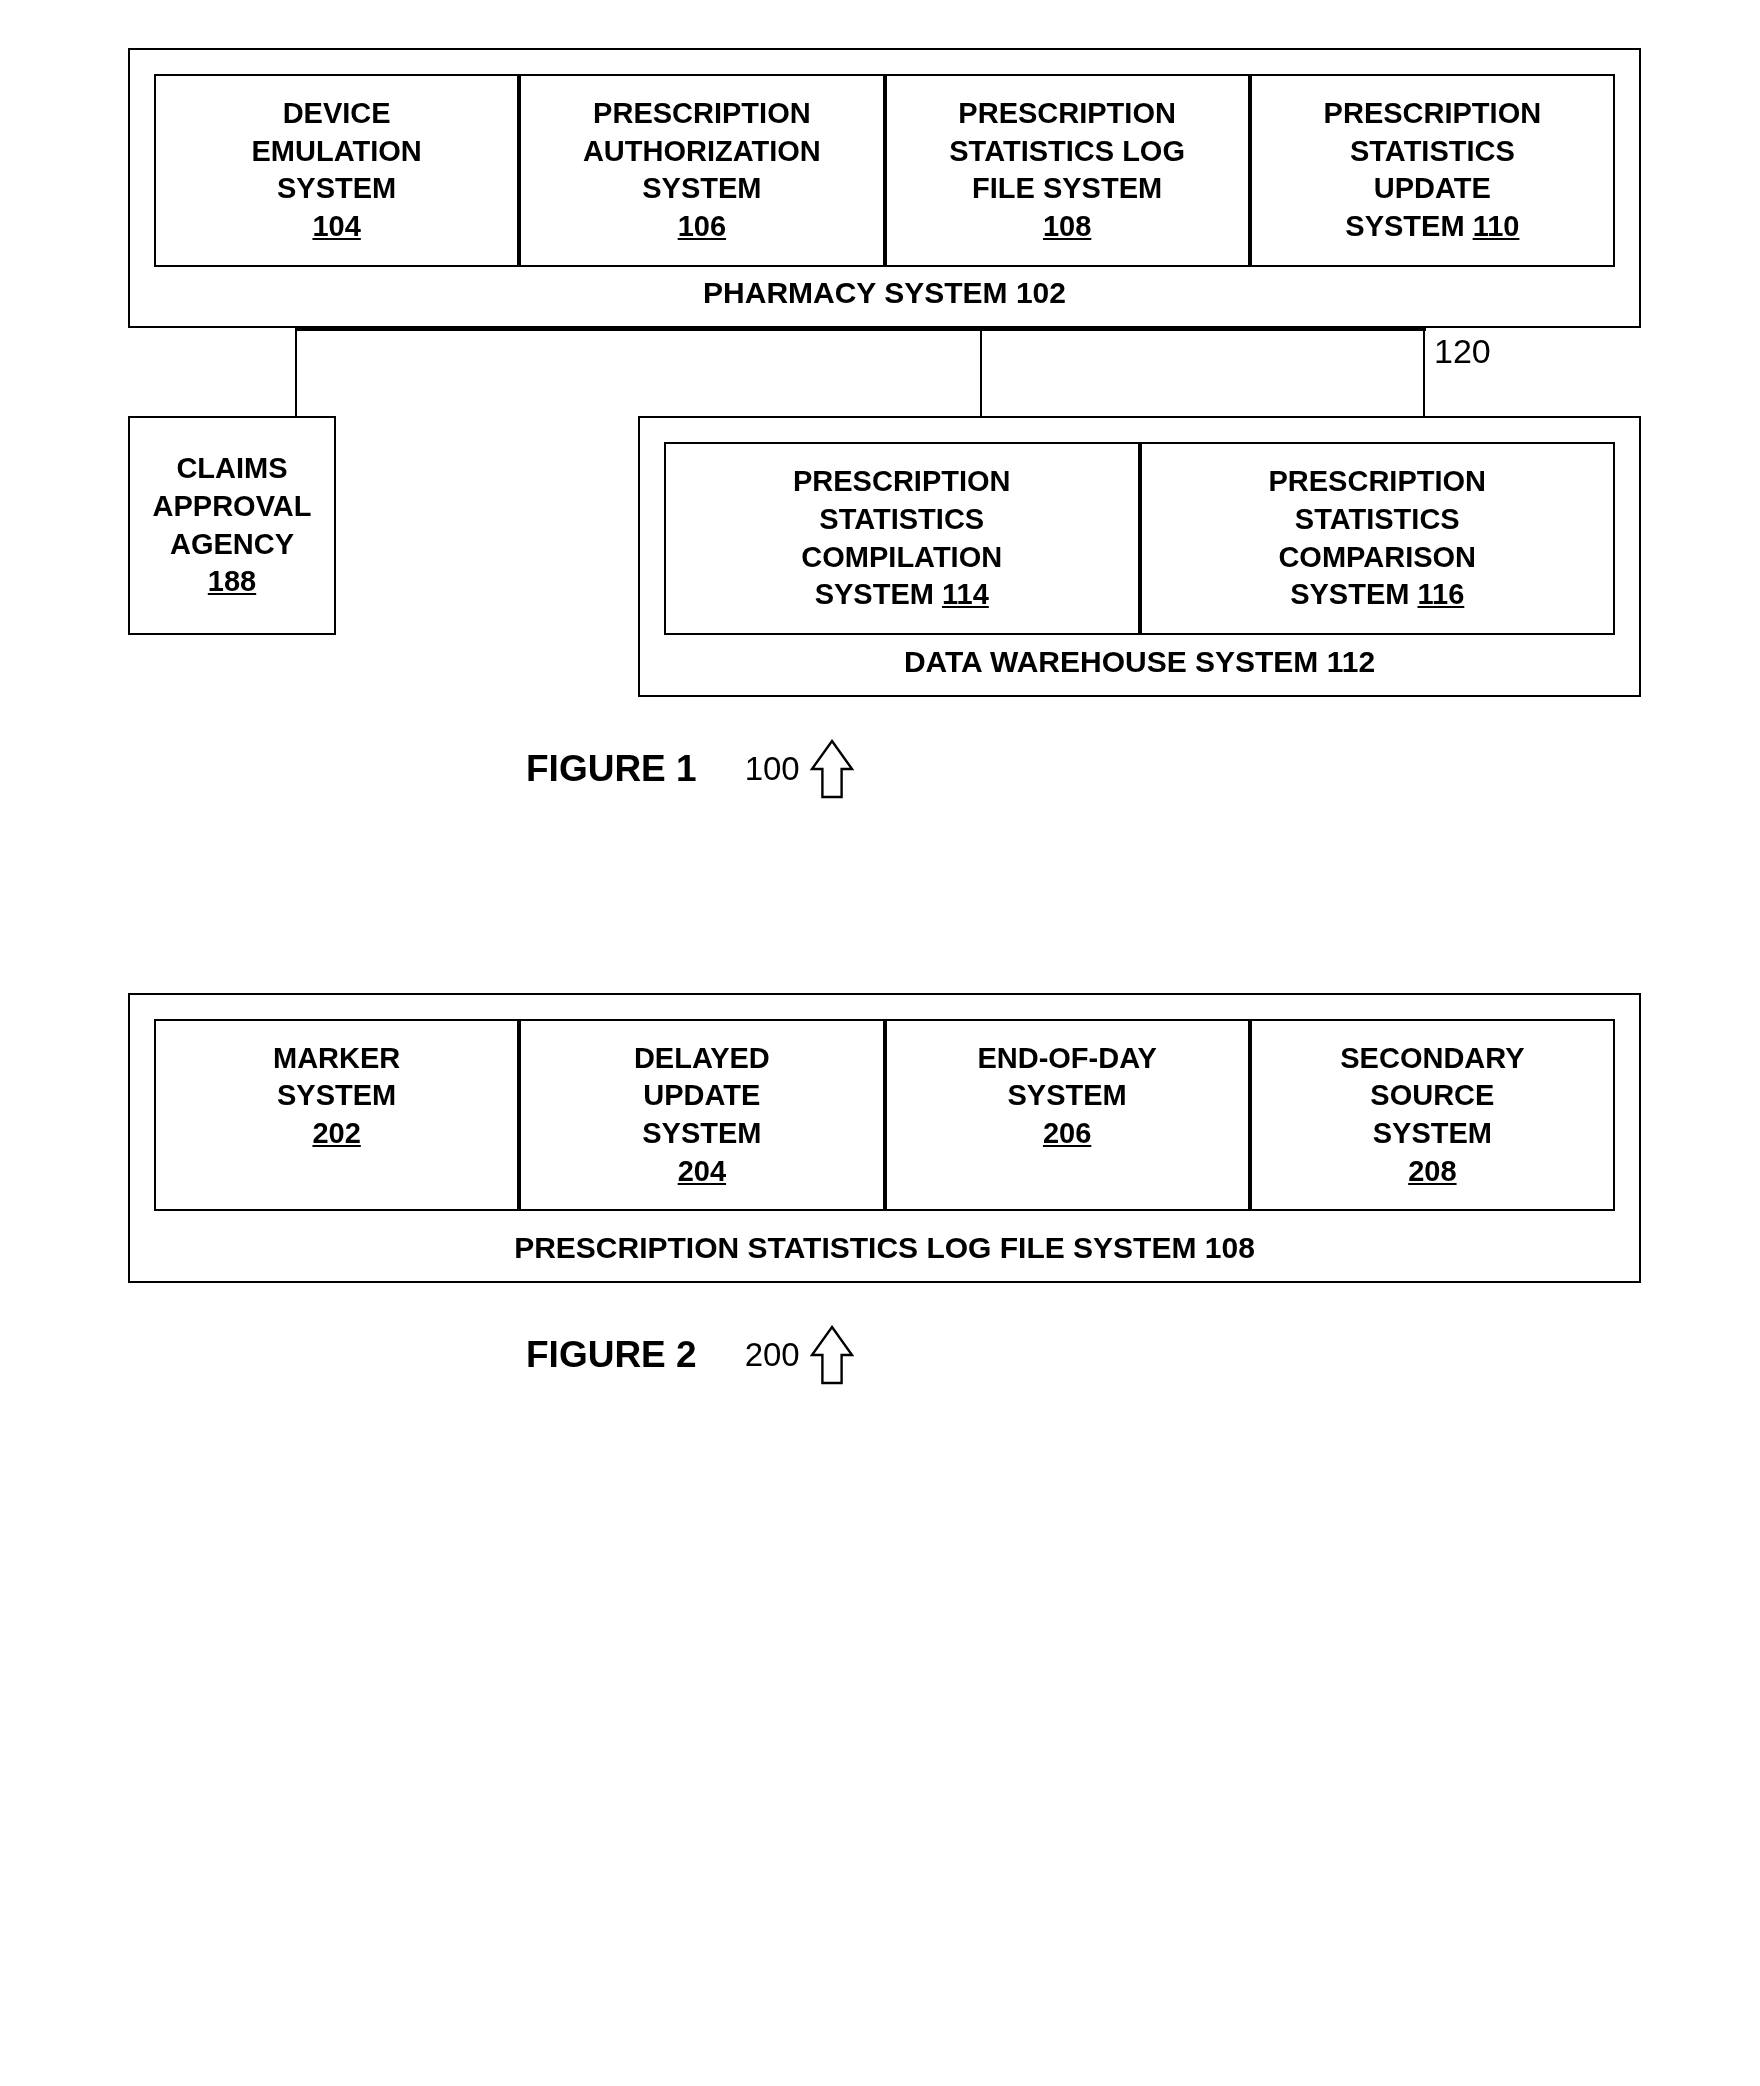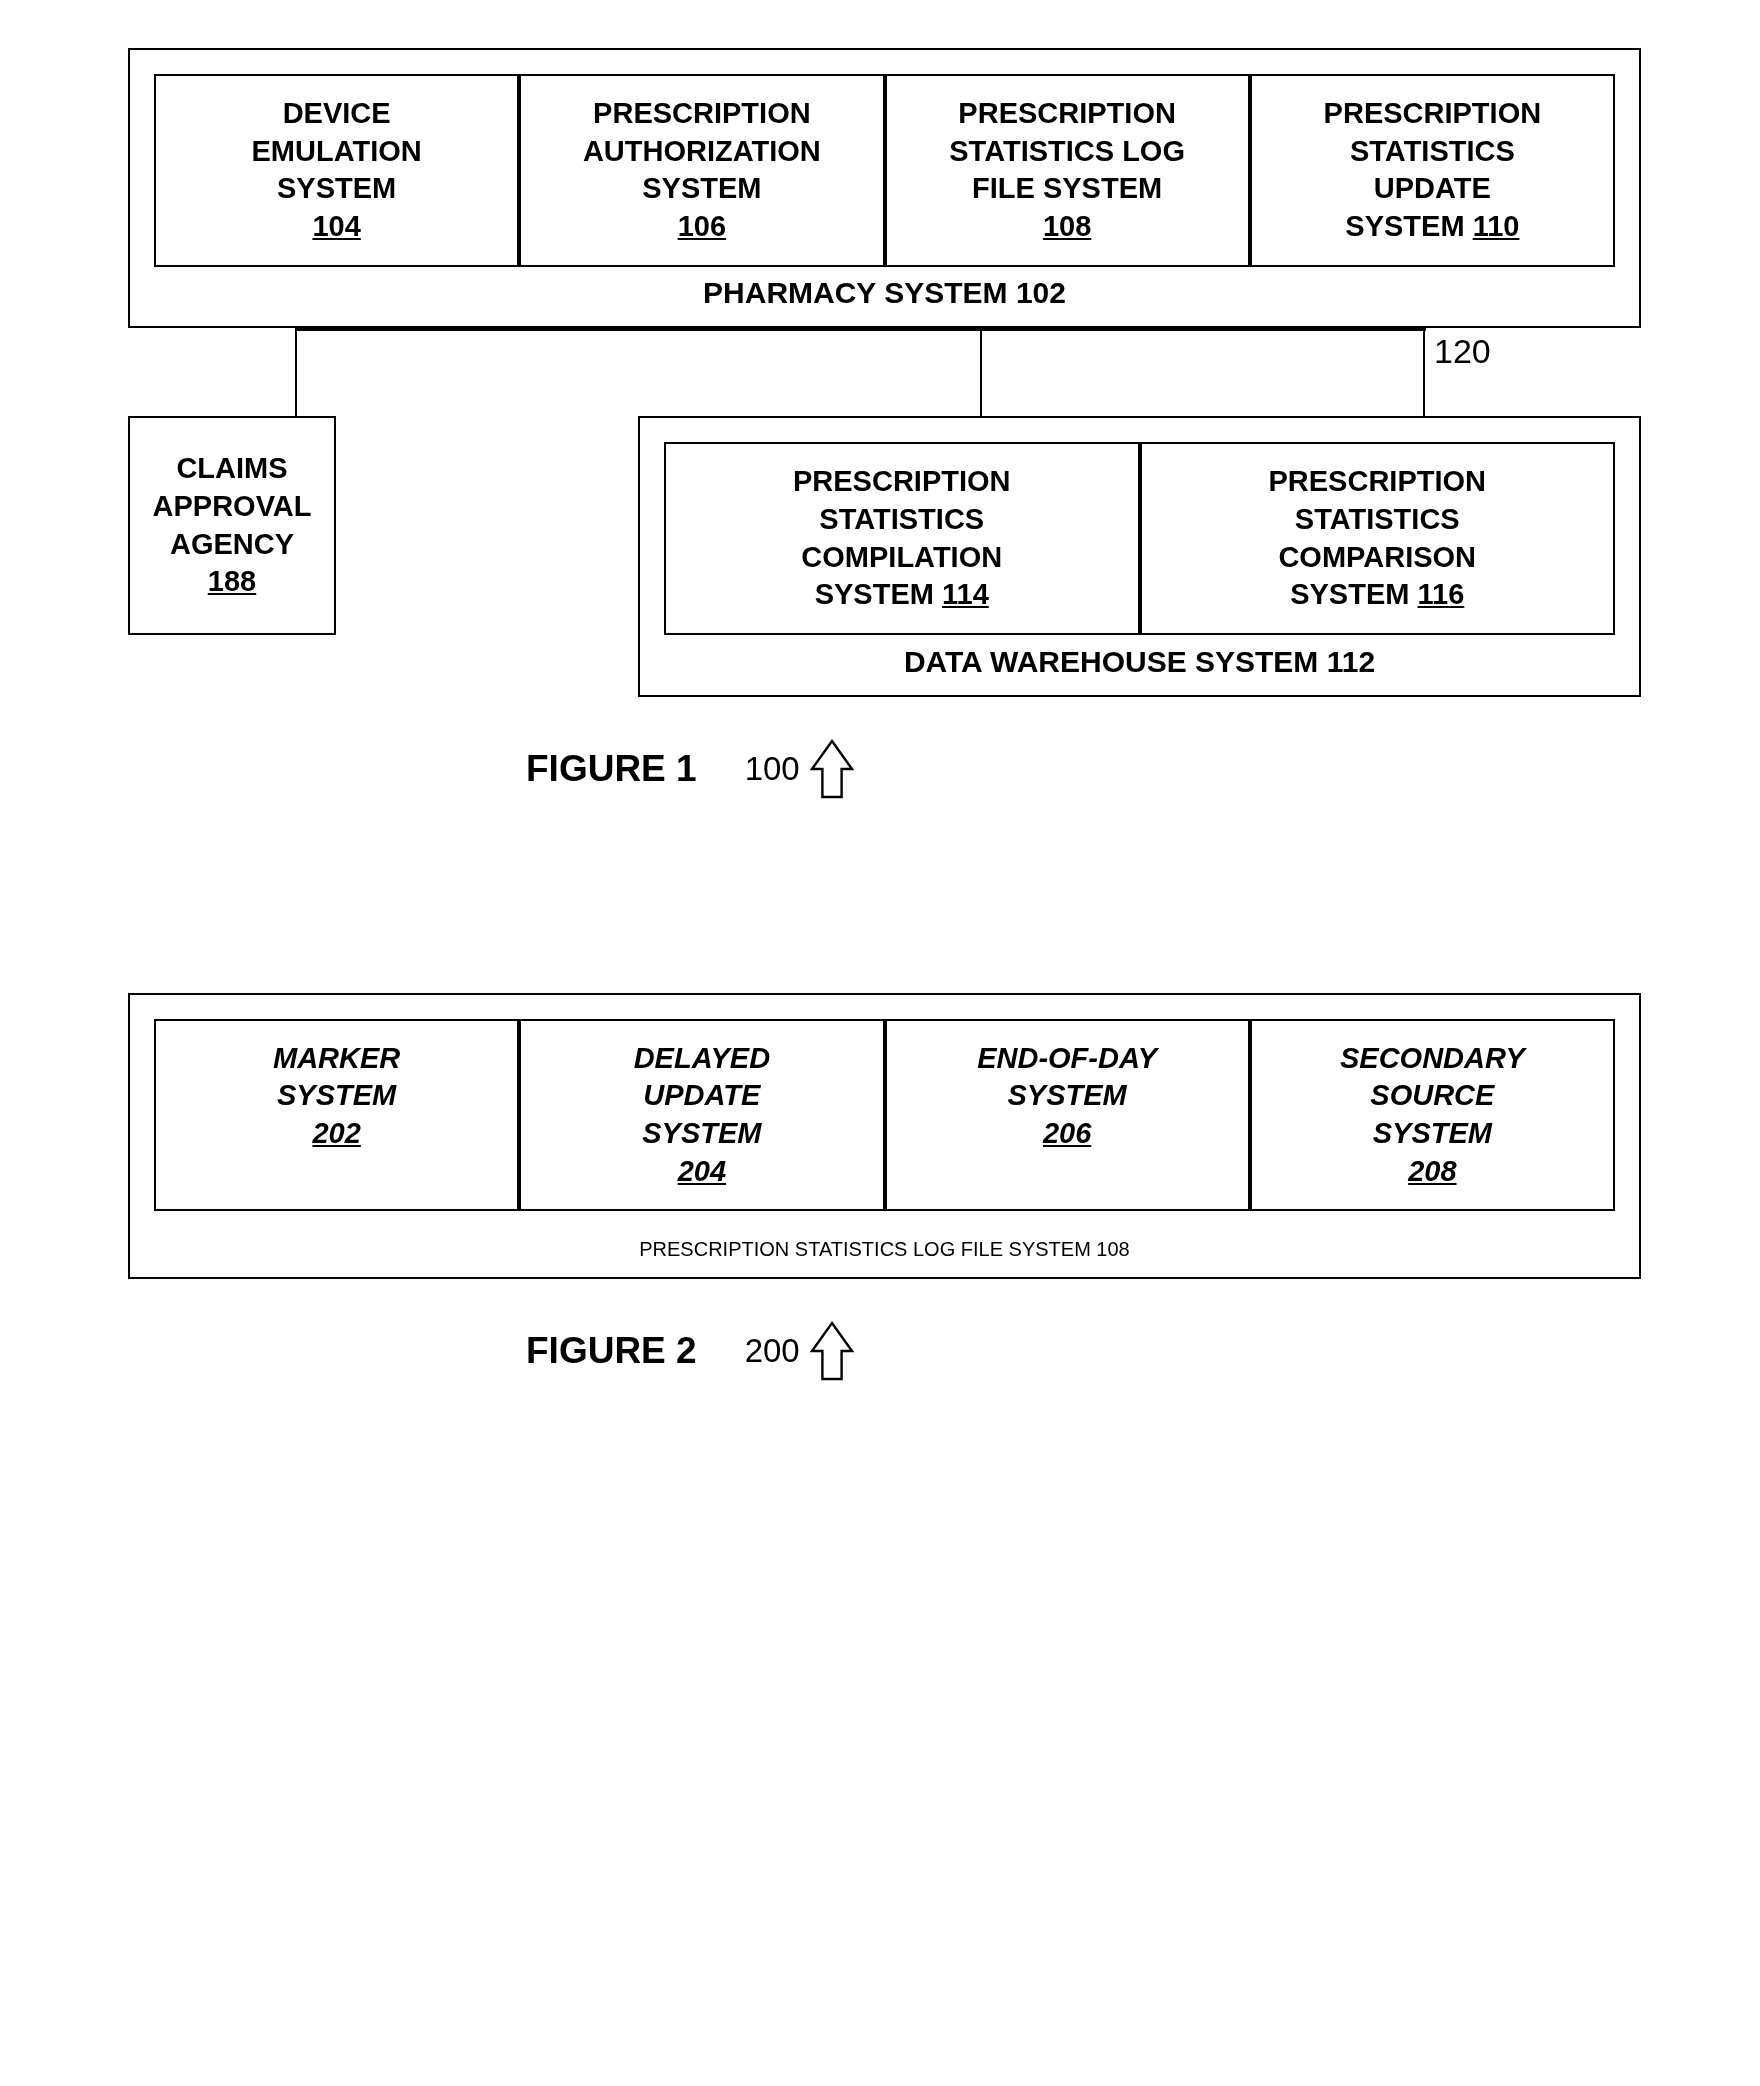--- a/index.html
+++ b/index.html
@@ -125,32 +125,31 @@
       padding: 24px 24px 16px 24px;
       display: inline-block;
       width: 100%;
     }
 
     .pslog-inner-boxes {
       display: flex;
       flex-direction: row;
       gap: 0px;
       margin-bottom: 8px;
-      font-style: italic;
     }
 
     .pslog-inner-boxes .system-box {
       flex: 1;
     }
 
     .pslog-label {
       text-align: center;
-      font-size: 20px;
-      font-weight: normal;
-      margin-top: 27px;
+      font-size: 30px;
+      font-weight: bold;
+      margin-top: 20px;
     }
 
     
     .fig-spacer {
       height: 96px;
     }
   </style>
 </head>
 <body>
 

